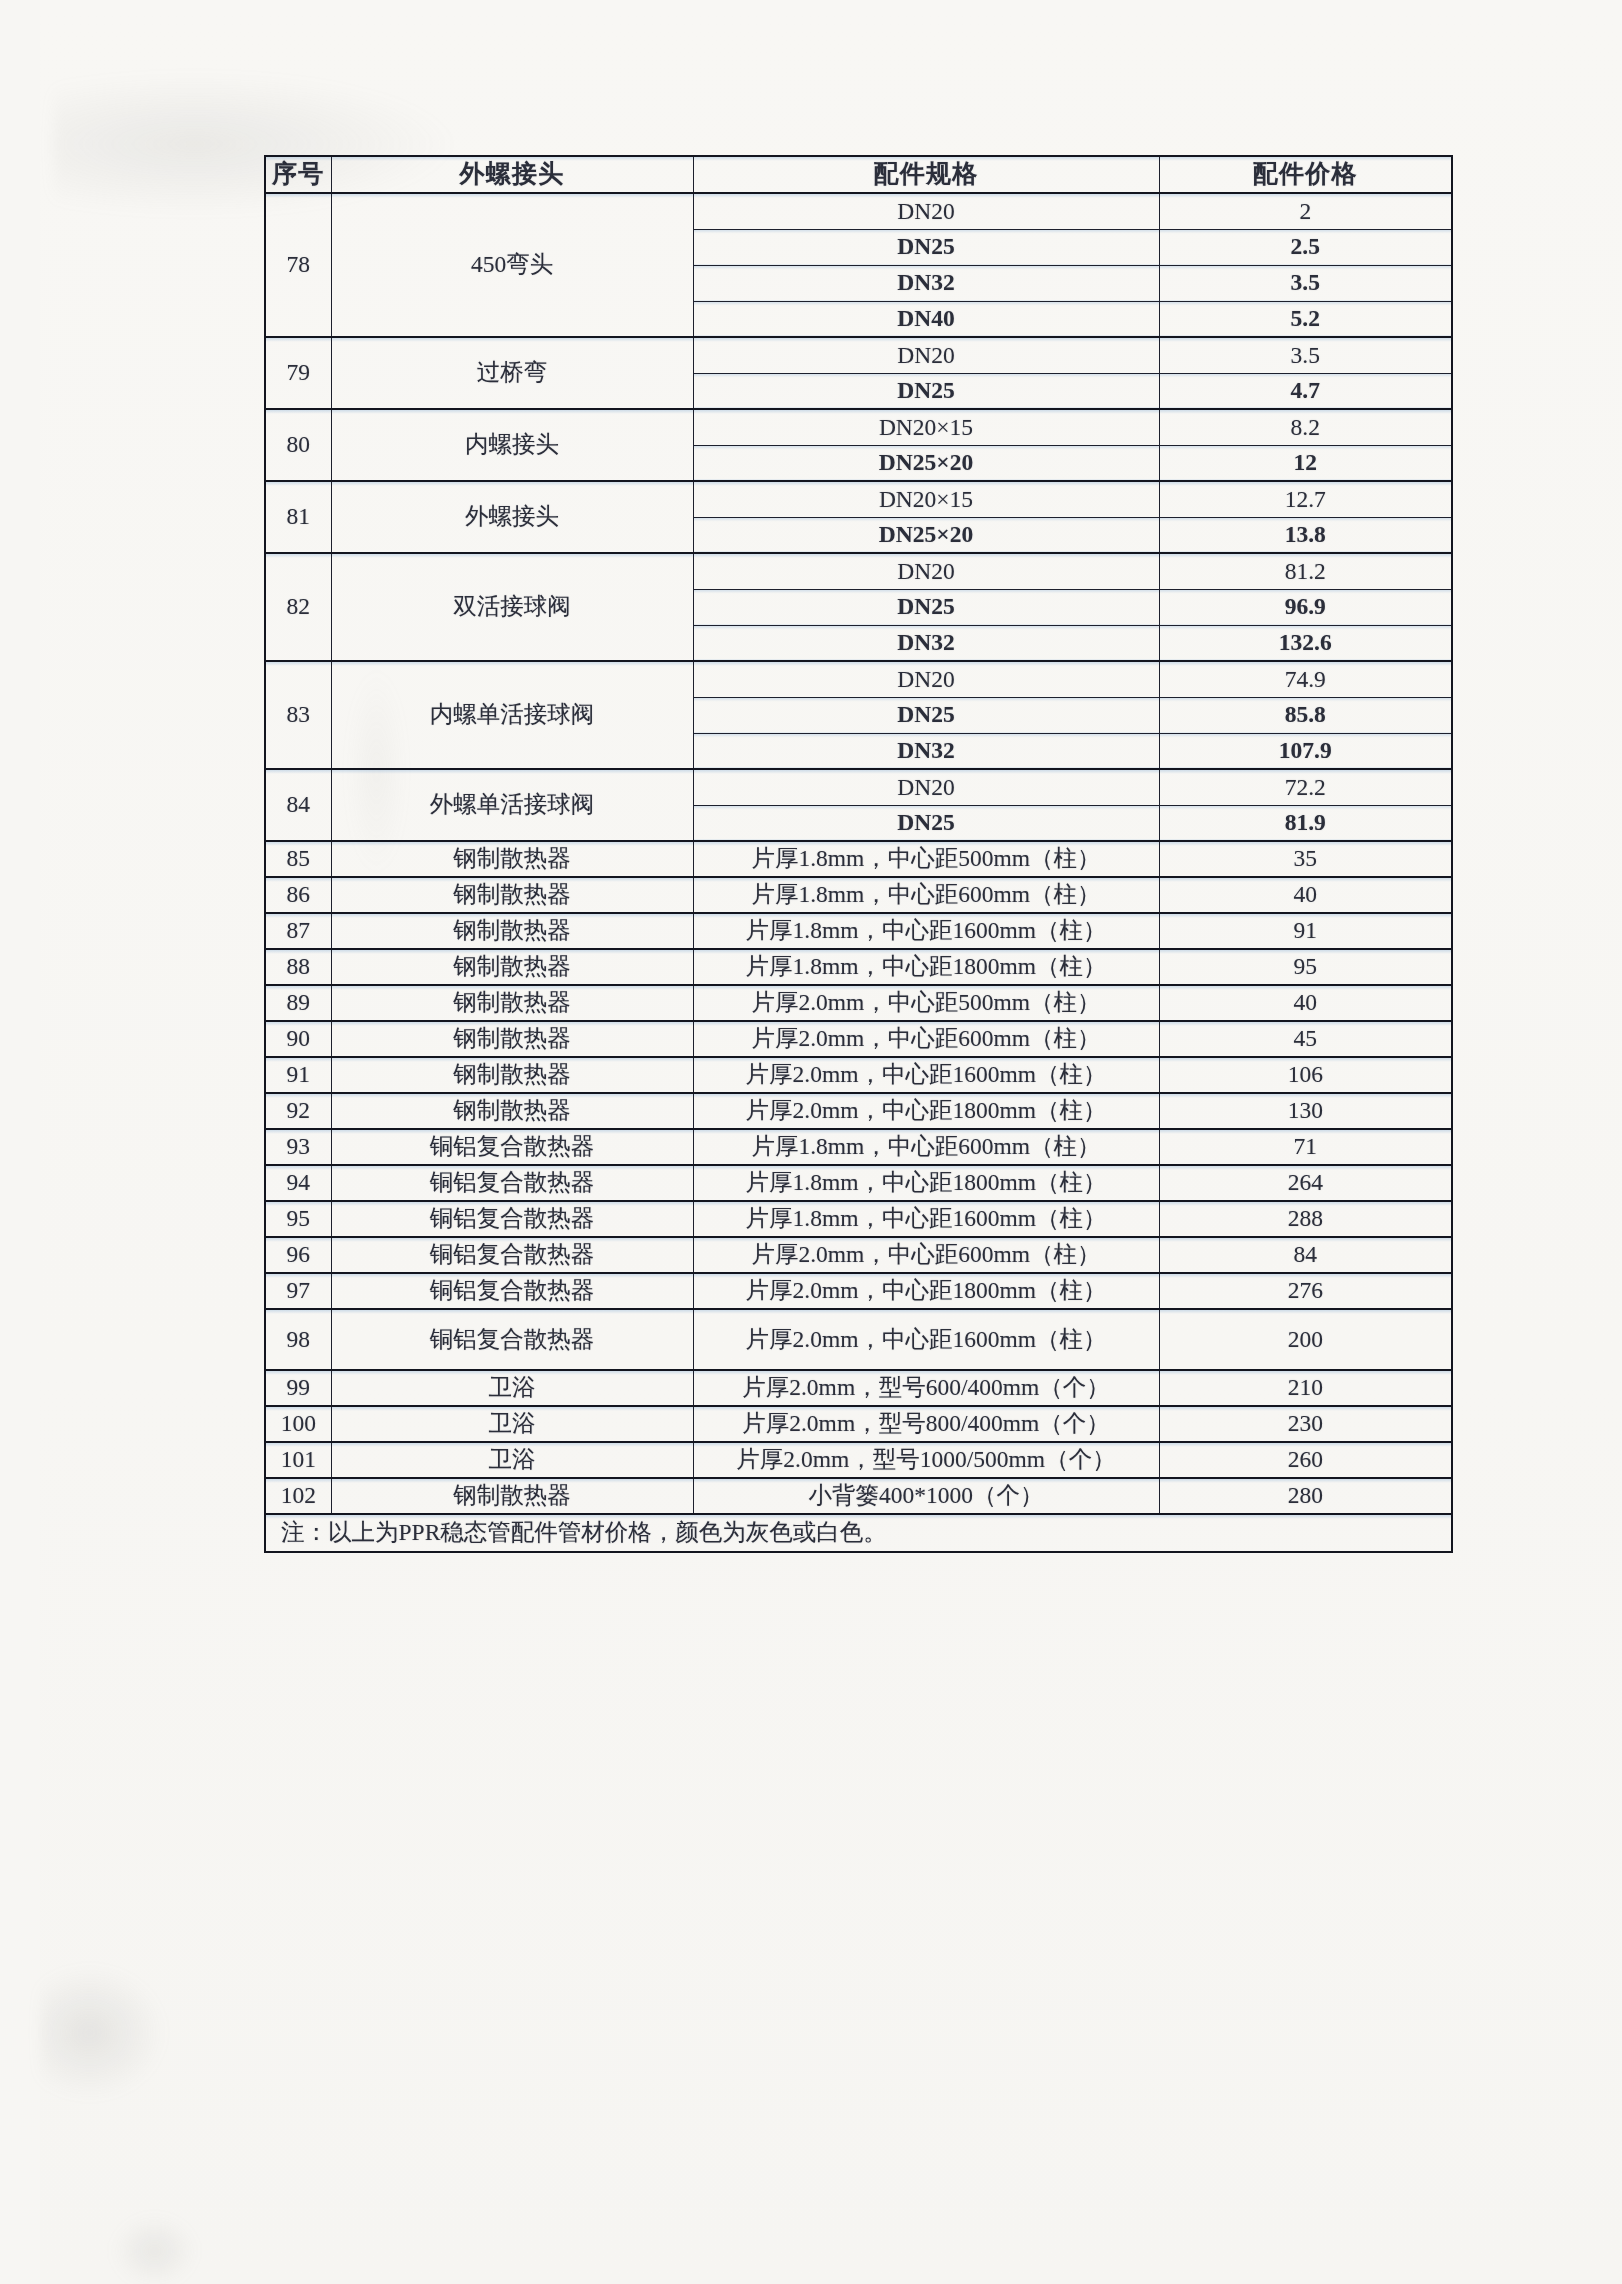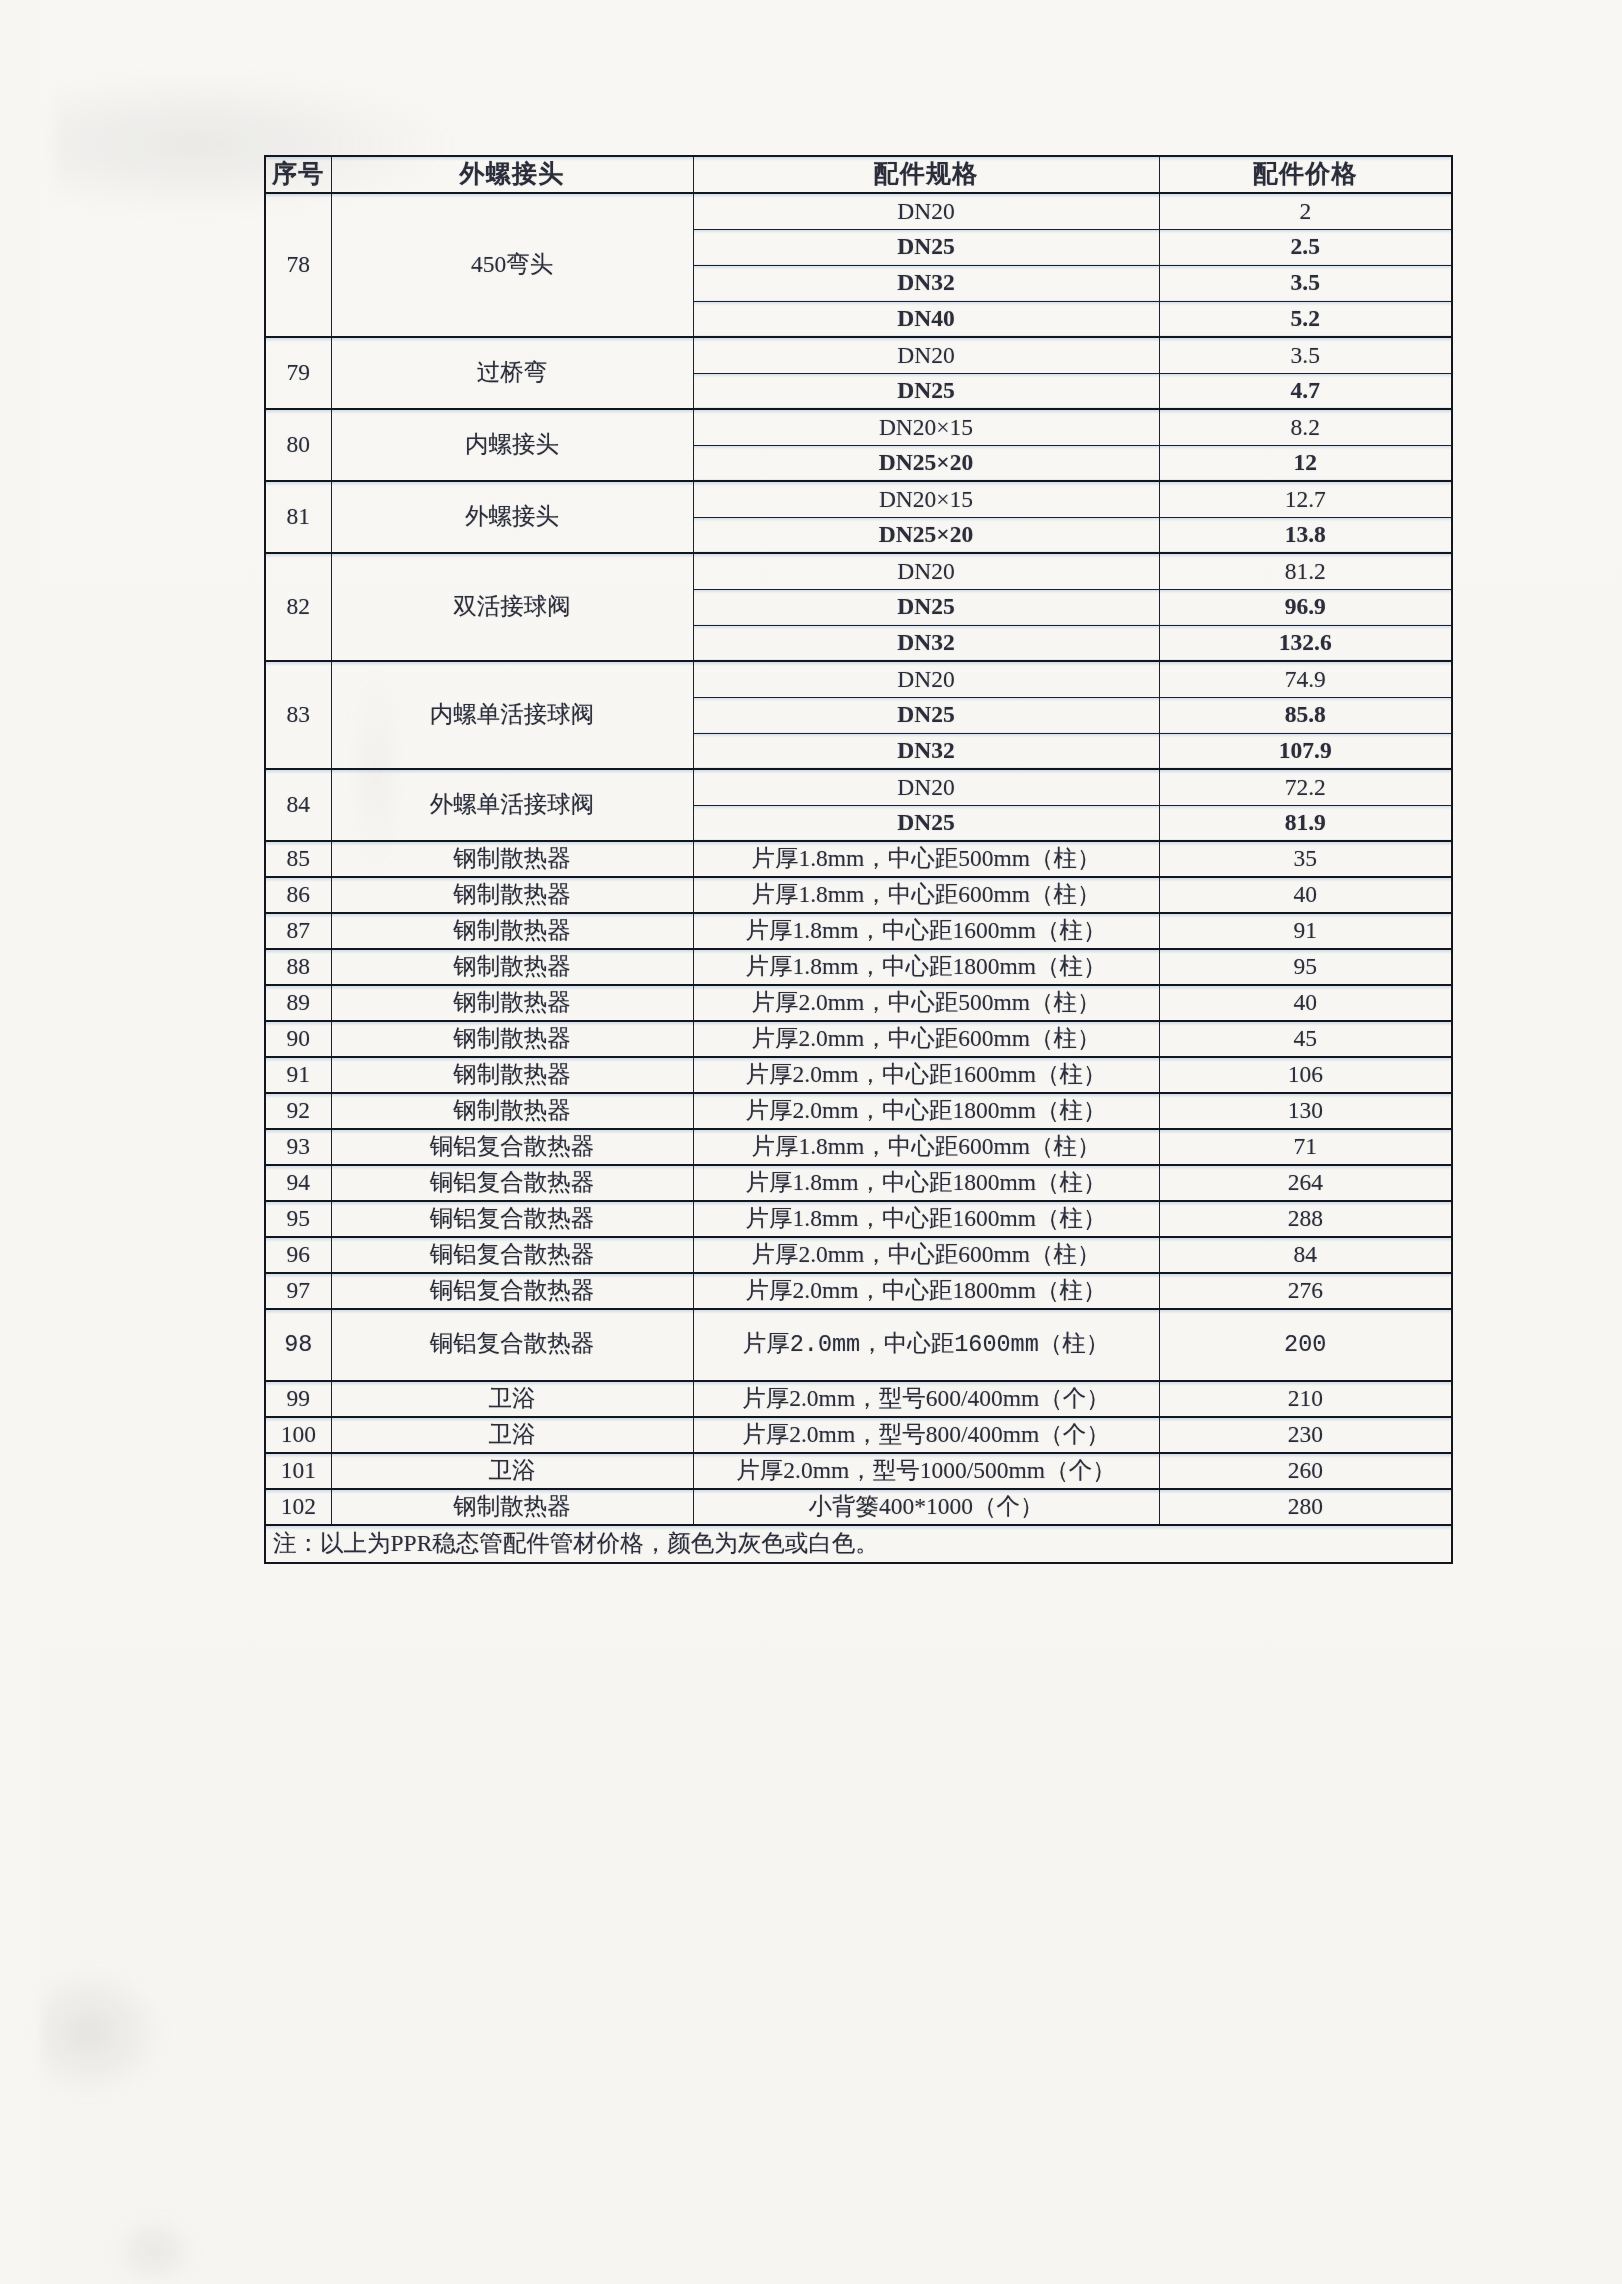--- a/index.html
+++ b/index.html
@@ -71,36 +71,36 @@
   }
   thead tr { height: 37px; }
   thead th {
     font-weight: bold;
     font-size: 25px;
     letter-spacing: 1.3px;
     border-bottom-width: 2px;
     border-bottom-color: #13151f;
   }
   tbody tr { height: 36px; }
-  tbody tr.tall { height: 72px; font-family: Liberation Mono, monospace; }
+  tbody tr.tall { height: 61px; }
   tbody tr.group-start > td {
     border-top-width: 2px;
     border-top-color: #13151f;
   }
   tbody tr.sub-row > td {
     border-top-width: 1.3px;
     border-top-color: #272b3c;
     font-weight: bold;
   }
   tfoot tr { height: 38px; }
   tfoot td.note-cell {
     border-top-width: 2px;
     border-top-color: #13151f;
     text-align: left;
-    padding-left: 7px;
+    padding-left: 15px;
     font-size: 23.5px;
   }
 </style>
 </head>
 <body>
 
 <div class="page">
   <div class="smudge s1"></div>
   <div class="smudge s2"></div>
   <div class="smudge s3"></div>

